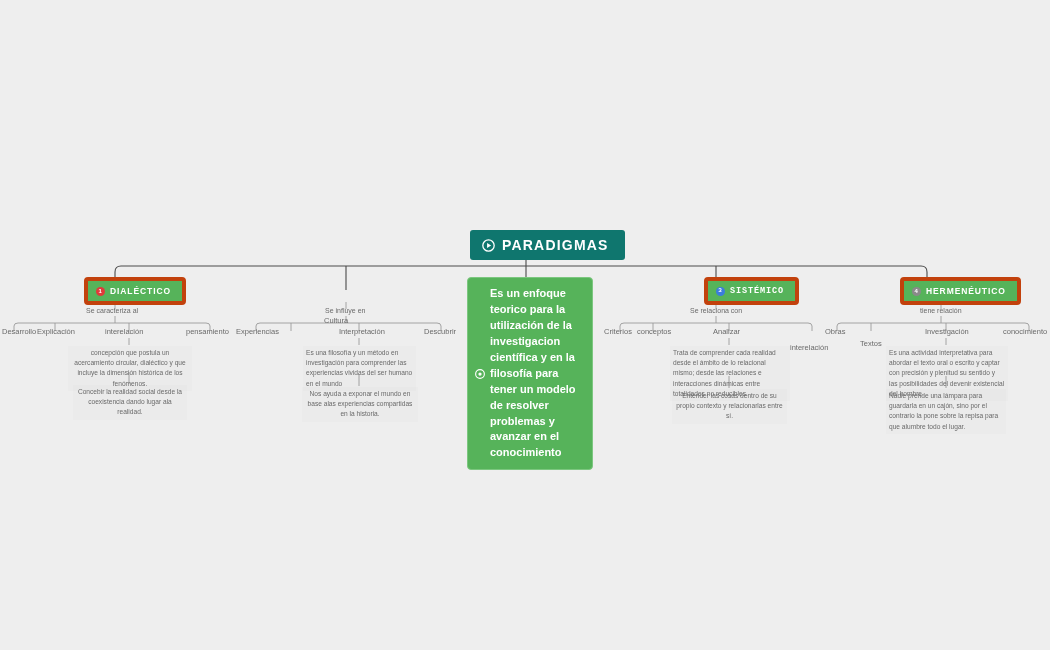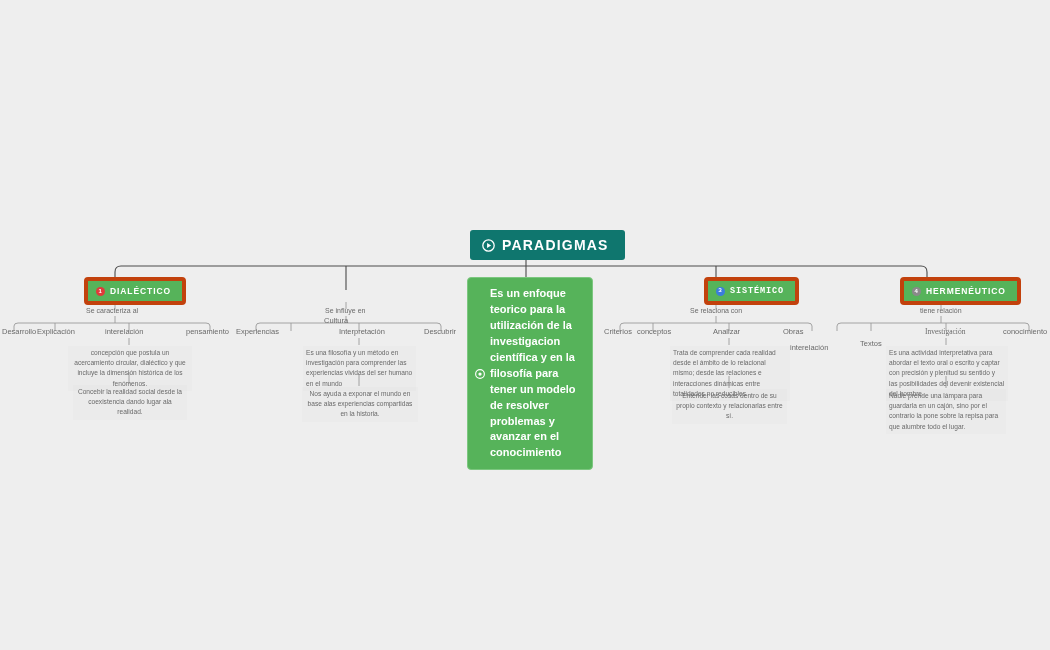--- a/index.html
+++ b/index.html
@@ -232,20 +232,20 @@
   <div class="para" style="left:670px; top:346px; width:120px;">Trata de comprender cada realidad desde el ámbito de lo relacional mismo; desde las relaciones e interacciones dinámicas entre totalidades no reducibles.</div>
   <div class="para center" style="left:672px; top:389px; width:115px;">Entender las cosas  dentro de su propio contexto y relacionarlas entre sí.</div>
 
   <div class="node branch-node" style="left:900px; top:277px;">
     <span class="badge" style="background:#8a8a8a;">
       <span>4</span>
     </span>
     <span>HERMENÉUTICO</span>
   </div>
   <div class="sub-title" style="left:920px; top:307px;">tiene relación</div>
-  <div class="leaf-label" style="left:783px; top:328px;text-align:right;">Obras</div>
+  <div class="leaf-label" style="left:825px; top:328px;text-align:right;">Obras</div>
   <div class="leaf-label" style="left:860px; top:340px;">Textos</div>
-  <div class="leaf-label" style="left:925px; top:328px;font-family:Liberation Serif, serif;">Investigación</div>
+  <div class="leaf-label" style="left:925px; top:328px;">Investigación</div>
   <div class="leaf-label" style="left:1003px; top:328px;">conocimiento</div>
   <div class="para" style="left:886px; top:346px; width:122px;">Es una actividad interpretativa para abordar el texto oral o escrito y captar con precisión y plenitud su sentido y las posibilidades del devenir existencial del hombre.</div>
   <div class="para" style="left:886px; top:389px; width:120px;">Nadie prende una lámpara para guardarla en un cajón, sino por el contrario la pone sobre la repisa para que alumbre todo el lugar.</div>
 
 </div>
 
 </body></html>

